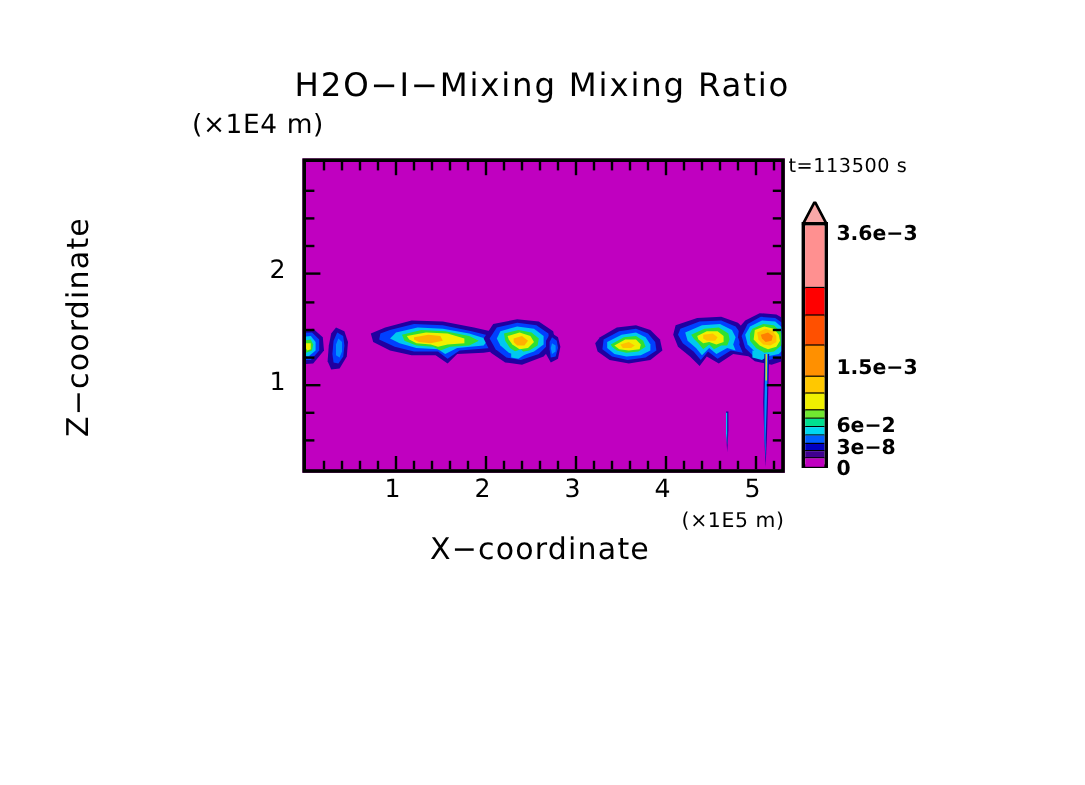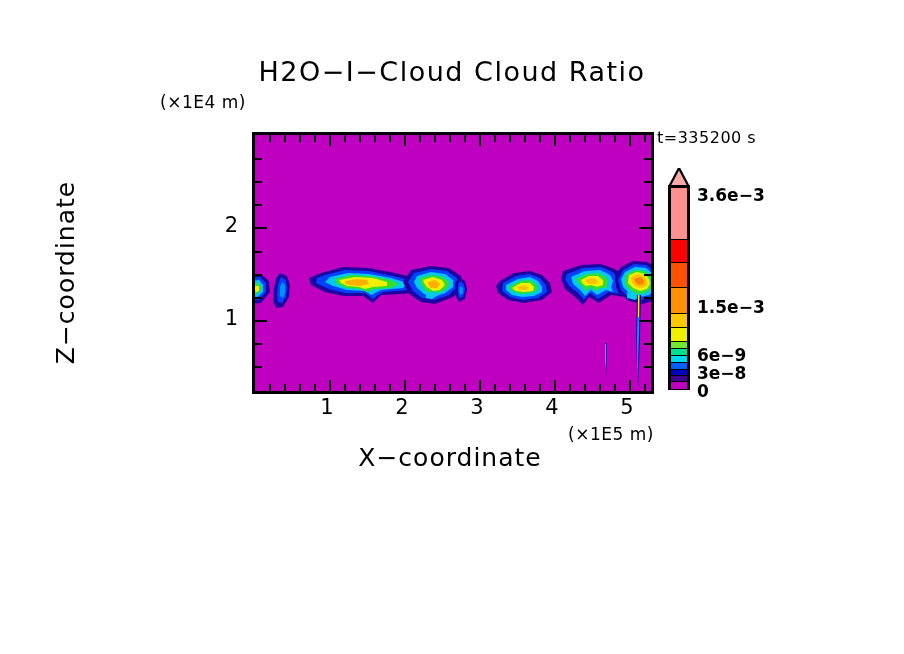--- a/index.html
+++ b/index.html
@@ -10,21 +10,21 @@
   #title{
     position:absolute; left:0; top:56px; width:904px;
     text-align:center; font-size:27px; letter-spacing:1.5px;
     font-family:"DejaVu Sans",sans-serif; font-weight:400;
     color:#000;
   }
   
   .vec{font-family:"DejaVu Sans",sans-serif;font-weight:400;}
 
   
-  #yunit{position:absolute;left:160px;top:92px;font-size:17px;letter-spacing:.5px;}
+  #yunit{position:absolute;left:160px;top:92px;font-size:22px;letter-spacing:.5px;}
   #xunit{position:absolute;left:568px;top:424px;font-size:17px;letter-spacing:.5px;}
 
   
   #ytitle{
     position:absolute; left:-55px; top:258px; width:240px;
     transform:rotate(-90deg); transform-origin:center center;
     text-align:center; font-size:25px; letter-spacing:1px;
   }
   #xtitle{
     position:absolute; left:250px; top:443px; width:400px;
@@ -63,29 +63,29 @@
         border:3px solid #000;box-sizing:border-box;background:#fff;}
   #cbar .band{position:absolute;left:0;right:0;}
   #cbarrow{position:absolute;left:668px;top:168px;width:22px;height:20px;}
   .cblab{position:absolute;left:697px;font-size:17px;font-weight:bold;
          font-family:"DejaVu Sans",sans-serif;letter-spacing:0px;white-space:nowrap;}
   #tstamp{position:absolute;left:657px;top:128px;font-size:16px;letter-spacing:.5px;}
 </style>
 </head>
 <body>
 
-<div id="title" class="vec">H2O−I−Cloud Cloud Ratio</div>
+<div id="title" class="vec">H2O−I−Mixing Mixing Ratio</div>
 
 <div id="yunit" class="vec">(×1E4 m)</div>
 <div id="xunit" class="vec">(×1E5 m)</div>
 
 <div id="ytitle" class="vec">Z−coordinate</div>
 <div id="xtitle" class="vec">X−coordinate</div>
 
-<div id="tstamp" class="vec">t=335200 s</div>
+<div id="tstamp" class="vec">t=113500 s</div>
 
 <div id="plot">
   <div id="plotinner">
 
     <div class="blob" style="left:-14px;top:137px;">
       <svg width="40" height="34" viewBox="0 0 40 34">
         <path d="M2 4 L20 2 L28 9 L29 20 L20 31 L6 32 L0 22 Z" fill="#2000a0"></path>
         <path d="M5 6 L19 5 L25 11 L25 20 L18 28 L8 28 L3 20 Z" fill="#0040ff"></path>
         <path d="M8 9 L18 8 L22 13 L22 20 L16 25 L10 24 L7 18 Z" fill="#00c8f0"></path>
         <path d="M11 12 L18 11 L20 15 L19 20 L14 22 L11 19 Z" fill="#30e030"></path>
@@ -296,15 +296,15 @@
   <div class="band" style="top:181px;height:1.4px;background:#000"></div>
   <div class="band" style="top:182px;height:6px;background:#0000c0"></div>
   <div class="band" style="top:187px;height:1.4px;background:#000"></div>
   <div class="band" style="top:188px;height:6px;background:#400090"></div>
   <div class="band" style="top:193px;height:1.4px;background:#000"></div>
   <div class="band" style="top:194px;height:7px;background:#c000c0"></div>
 </div>
 
 <div class="cblab" style="top:185px">3.6e−3</div>
 <div class="cblab" style="top:297px">1.5e−3</div>
-<div class="cblab" style="top:345px">6e−9</div>
+<div class="cblab" style="top:345px">6e−2</div>
 <div class="cblab" style="top:363px">3e−8</div>
 <div class="cblab" style="top:381px">0</div>
 
 </body></html>

